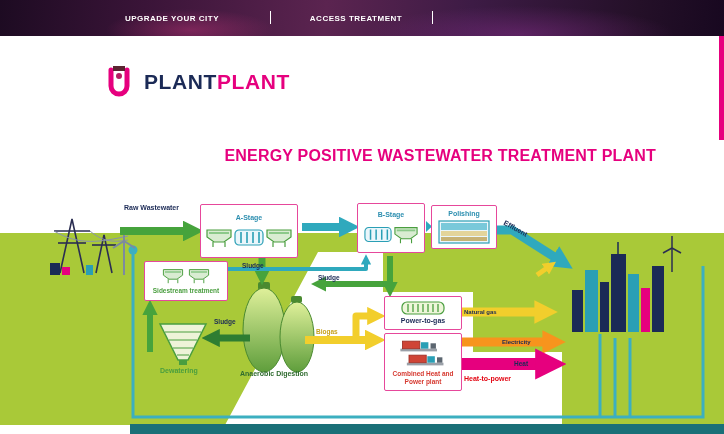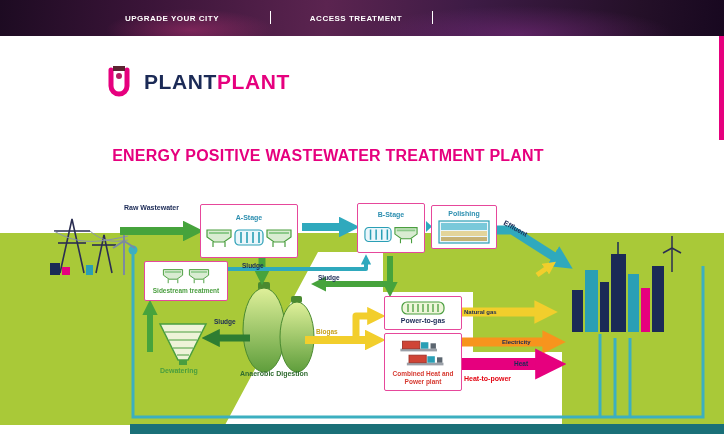--- a/index.html
+++ b/index.html
@@ -17,21 +17,21 @@
     color:#fff;font-size:8px;font-weight:bold;letter-spacing:.5px;text-decoration:none;cursor:pointer;white-space:nowrap}
   .navsep{position:absolute;top:11px;width:1px;height:13px;background:#fff}
 
   
   .header{position:absolute;left:0;top:36px;width:724px;height:104px;background:#fff}
   .logo{position:absolute;left:103px;top:27px;display:flex;align-items:center;gap:9px;cursor:pointer}
   .logo-text{font-size:21px;font-weight:800;letter-spacing:.6px;white-space:nowrap}
   .lp{color:#1b2a56}.ls{color:#e6007e}
   .pink-strip{position:absolute;right:0;top:0;width:5px;height:104px;background:#e6007e}
 
-  .title{position:absolute;left:0;top:147px;width:656px;text-align:center;color:#e6007e;
+  .title{position:absolute;left:0;top:147px;width:656px;text-align:right;color:#e6007e;
     font-size:16px;font-weight:800;letter-spacing:.2px}
 
   .canvas{position:absolute;left:0;top:0;pointer-events:none}
 
   
   .dlabel{position:absolute;font-weight:bold;font-size:6.5px;color:#1b2a56;white-space:nowrap;line-height:1.1}
 
   
   .box{position:absolute;background:#fff;border:1px solid #e6489b;border-radius:2px;
     display:flex;flex-direction:column;align-items:center;justify-content:space-evenly;padding:2px}

